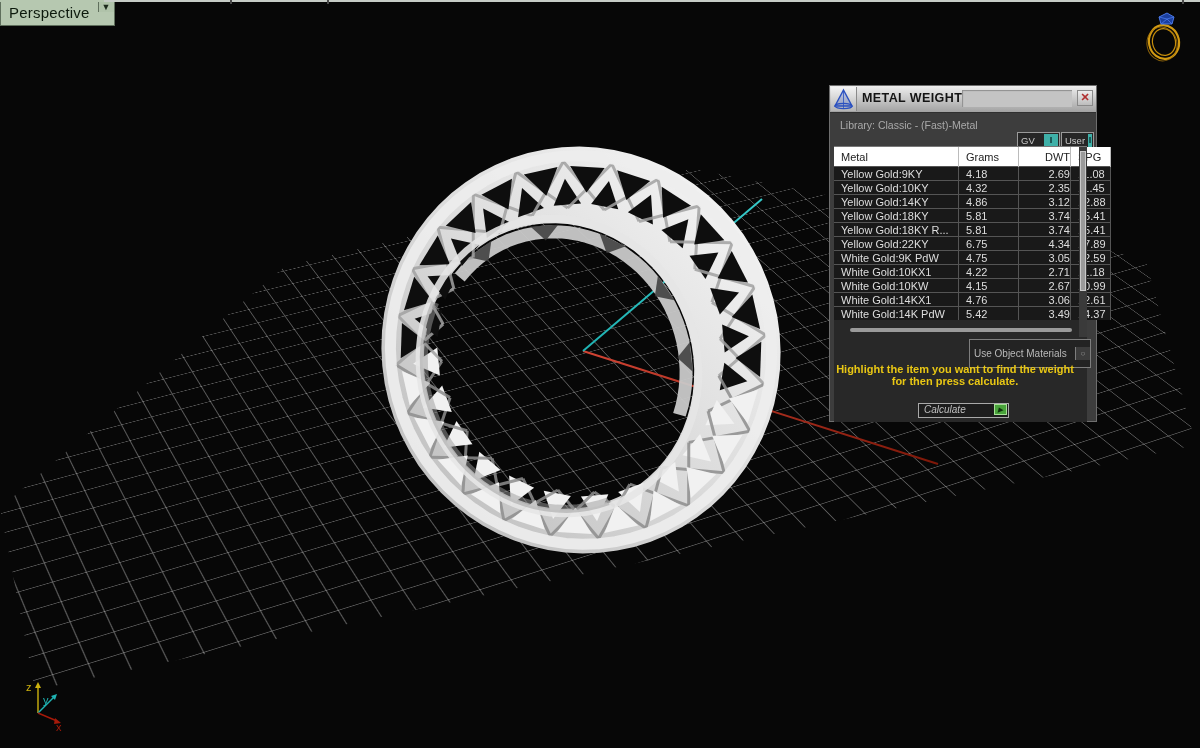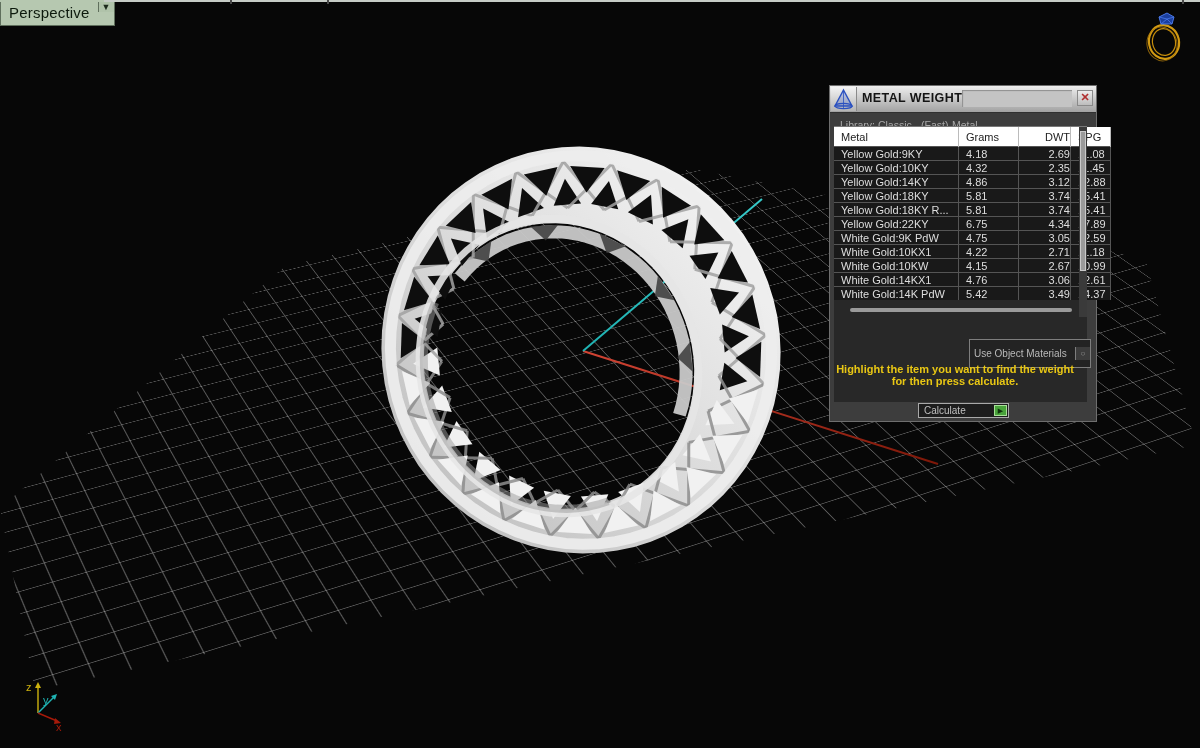--- a/index.html
+++ b/index.html
@@ -44,41 +44,41 @@
       color:#b03030;font-size:11px;font-weight:bold;line-height:13px;text-align:center;cursor:pointer;}
   #mw-library{position:absolute;left:10px;top:33px;color:#a9a9a9;font-size:10.5px;}
   .mw-tealbtn{position:absolute;top:46px;height:17px;background:#262626;border:1px solid #9a9a9a;
       box-sizing:border-box;display:flex;align-items:center;cursor:pointer;}
   .mw-tealbtn .lbl{padding:0 3px;color:#c9c9c9;font-size:9.5px;}
   .mw-tealbtn .sq{width:14px;height:13px;margin-right:1px;margin-left:auto;background:#3fb0a8;
       color:#0c2b2b;font-size:9px;font-weight:bold;text-align:center;line-height:13px;}
   #mw-btn-gv{right:36px;width:43px;}
   #mw-btn-user{right:2px;width:33px;}
 
-  #mw-tablebox{position:absolute;left:4px;top:40px;width:253px;height:276px;background:#282828;
+  #mw-tablebox{position:absolute;left:4px;top:60px;width:253px;height:276px;background:#282828;
       border-top:1px solid #777;box-sizing:border-box;}
   #mw-table{border-collapse:collapse;table-layout:fixed;width:245px;font-size:11px;}
   #mw-table th{background:#ffffff;color:#222;font-weight:normal;text-align:left;height:19px;
       padding:0 0 0 7px;border-right:1px solid #bbb;white-space:nowrap;overflow:hidden;}
   #mw-table td{background:#191919;color:#dedede;height:13px;padding:0 0 0 7px;
       border-top:1px solid #555;border-right:1px solid #555;white-space:nowrap;overflow:hidden;}
   #mw-table .c0{width:117px;} #mw-table .c1{width:52px;} #mw-table .c2{width:44px;text-align:right;} #mw-table .c3{width:32px;}
   #mw-vscroll{position:absolute;right:0px;top:0px;width:8px;height:190px;background:#3a3a3a;}
   #mw-vthumb{position:absolute;left:1px;top:4px;width:6px;height:140px;background:#9a9a9a;border:1px solid #c9c9c9;box-sizing:border-box;}
   #mw-hscroll{position:absolute;left:16px;top:181px;width:222px;height:4px;background:#9a9a9a;border-radius:2px;}
 
   #mw-dropdown{position:absolute;left:139px;top:253px;width:122px;height:29px;background:#232323;
       border:1px solid #7e7e7e;box-sizing:border-box;display:flex;align-items:center;cursor:pointer;}
   #mw-dropdown .ddlbl{flex:1;color:#b9b9b9;font-size:10px;padding-left:4px;white-space:nowrap;overflow:hidden;}
   #mw-dropdown .ddbtn{width:14px;height:13px;background:#3c3c3c;border-left:1px solid #7e7e7e;
       color:#9a9a9a;font-size:8px;text-align:center;line-height:13px;}
   #mw-instr{position:absolute;left:0;right:16px;top:277px;text-align:center;color:#e9c714;
       font-weight:bold;font-size:11px;line-height:12px;}
   #mw-calc{position:absolute;left:88px;top:317px;width:91px;height:15px;background:#1d1d1d;
-      border:1px solid #a9a9a9;box-sizing:border-box;display:flex;align-items:center;cursor:pointer;}
+      border:1px solid #a9a9a9;box-sizing:border-box;display:flex;cursor:pointer;font-style:italic;}
   #mw-calc .clbl{flex:1;color:#bfbfbf;font-size:10px;padding-left:5px;}
   #mw-calc .cgrn{width:13px;height:11px;margin-right:1px;background:#49a33b;border:1px solid #a6e096;
       box-sizing:border-box;color:#10320c;font-size:7px;line-height:9px;text-align:center;}
 
   
   #ring-icon{position:absolute;left:1138px;top:6px;z-index:50;}
 </style>
 </head>
 <body>
 

